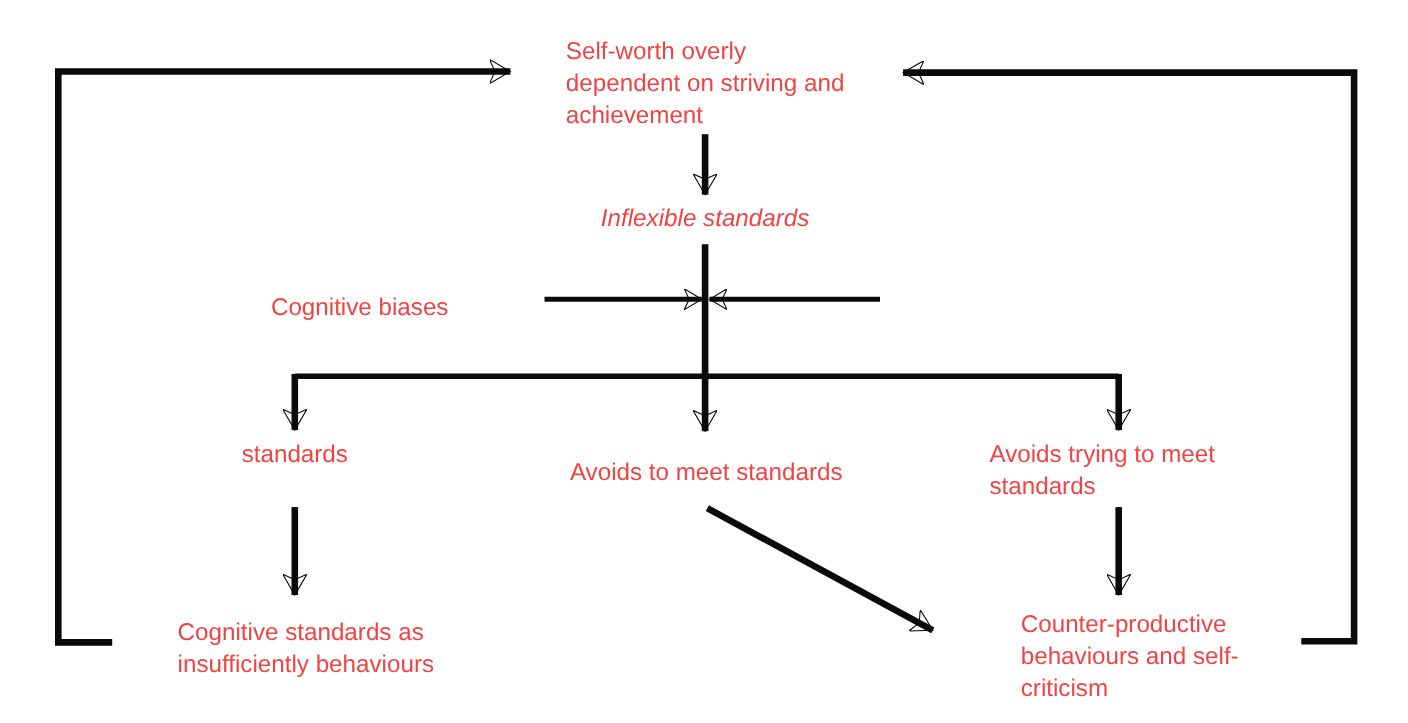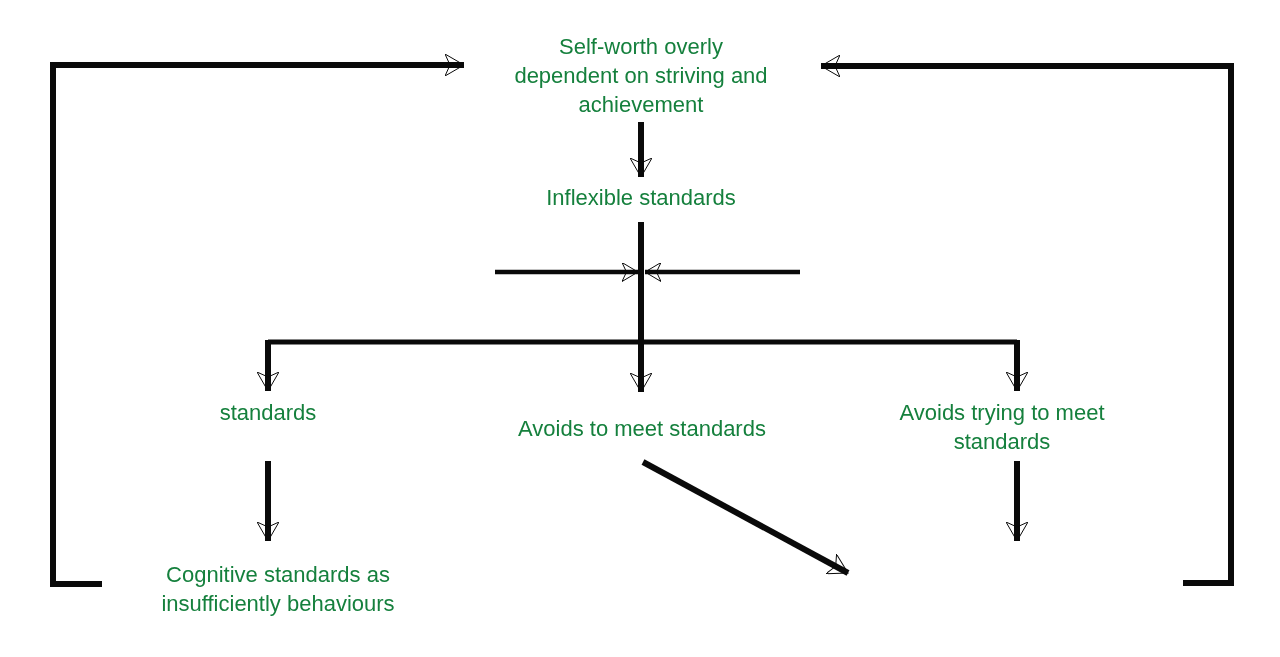--- a/index.html
+++ b/index.html
@@ -27,22 +27,22 @@
     stroke: #0a0a0a;
     stroke-linecap: butt;
     stroke-linejoin: miter;
   }
   .w6 { stroke-width: 6px; }
   .w5 { stroke-width: 5px; }
   .w4 { stroke-width: 4.5px; }
   .label {
     position: absolute;
     transform: translateX(-50%);
-    text-align: center;
-    color: #15803d;
+    text-align: left;
+    color: #ef4444;
     font-size: 22px;
     line-height: 29px;
     white-space: nowrap;
   }
 </style>
 </head>
 <body>
 
 <div class="canvas">
 
@@ -80,38 +80,46 @@
 
     <path class="w6" d="M1183,583 L1231,583 L1231,66 L821,66" marker-end="url(#ahB)"></path>
   </svg>
 
   <div class="label" style="left:641px; top:32px;">
     <div>Self-worth overly</div>
     <div>dependent on striving and</div>
     <div>achievement</div>
   </div>
 
-  <div class="label" style="left:641px; top:183px;">
+  <div class="label" style="left:641px; top:183px;font-style:italic;">
     <div>Inflexible standards</div>
   </div>
 
+  <div class="label" style="left:327px; top:264px;">
+    <div>Cognitive biases</div>
+  </div>
 
 
   <div class="label" style="left:268px; top:398px;">
     <div>standards</div>
   </div>
 
   <div class="label" style="left:642px; top:414px;">
     <div>Avoids to meet standards</div>
   </div>
 
   <div class="label" style="left:1002px; top:398px;">
     <div>Avoids trying to meet</div>
     <div>standards</div>
   </div>
 
   <div class="label" style="left:278px; top:560px;">
     <div>Cognitive standards as</div>
     <div>insufficiently behaviours</div>
   </div>
 
+  <div class="label" style="left:1027px; top:553px;">
+    <div>Counter-productive</div>
+    <div>behaviours and self-</div>
+    <div>criticism</div>
+  </div>
 
 </div>
 
 </body></html>

